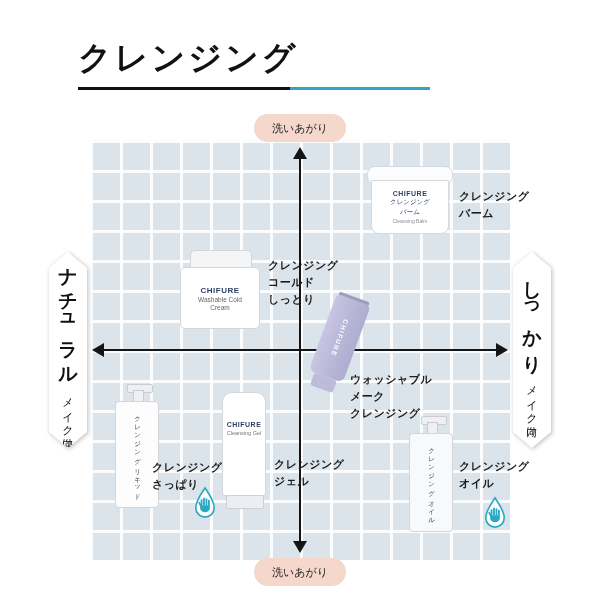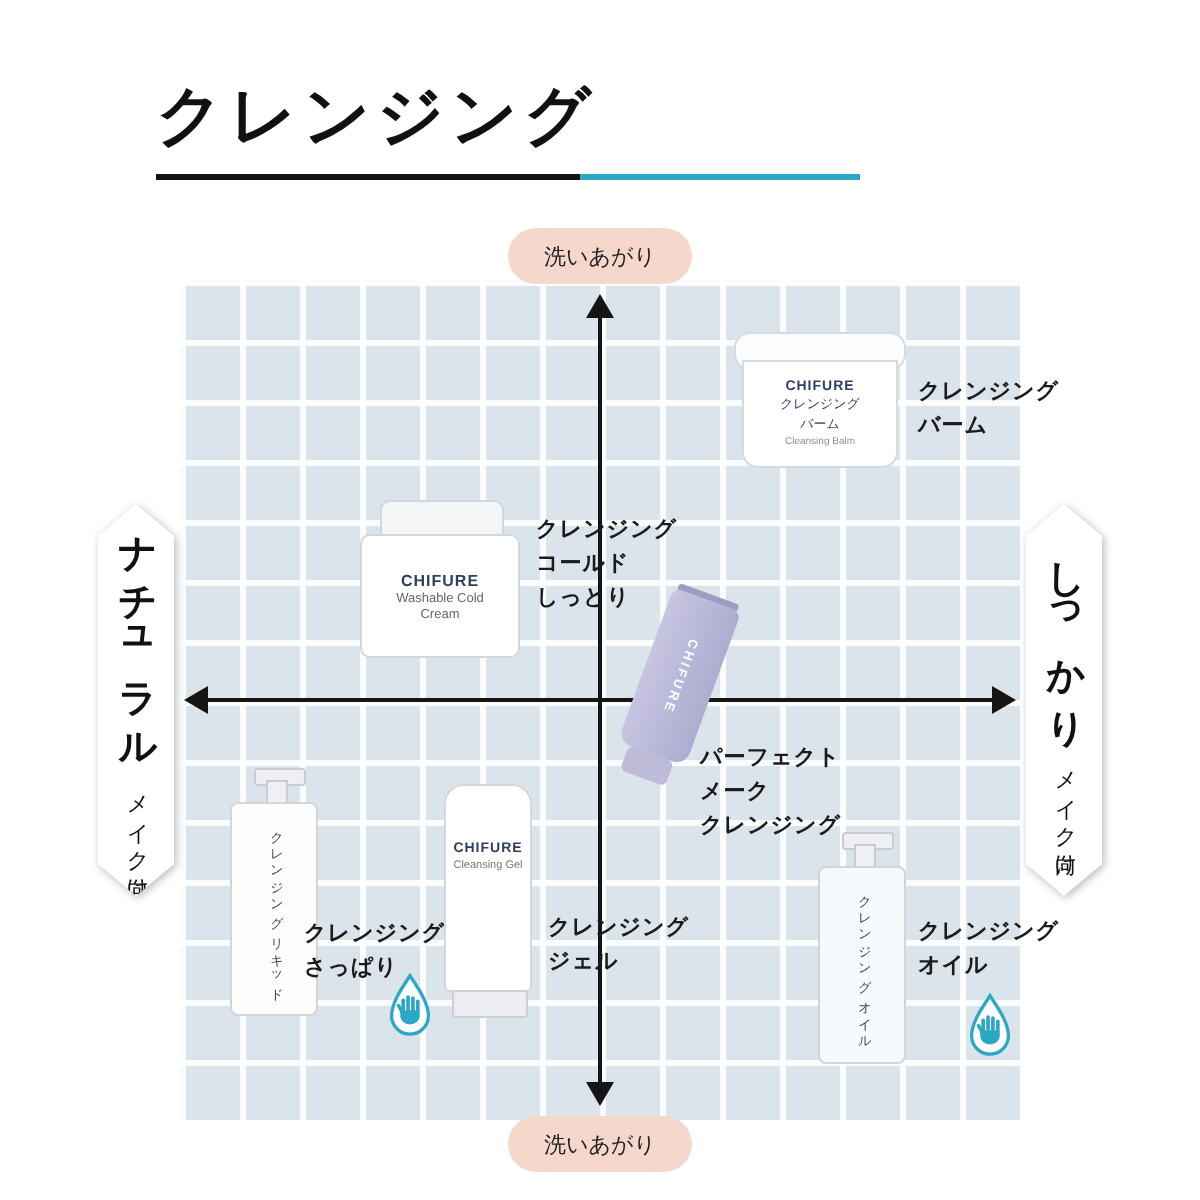--- a/index.html
+++ b/index.html
@@ -195,21 +195,21 @@
     </div>
 
     <div class="prod perfect">
       <div class="tseal"></div>
       <div class="tbody">
         <span class="brand">CHIFURE</span>
       </div>
       <div class="tcap"></div>
     </div>
     <div class="cap cap-perfect">
-      <div>パーフェクト</div>
+      <div>ウォッシャブル</div>
       <div>メーク</div>
       <div>クレンジング</div>
     </div>
 
     <div class="bottle liquid">
       <div class="pump-head"></div>
       <div class="pump-stem"></div>
       <div class="bbody2">
         <span class="vtxt">クレンジング リキッド</span>
       </div>

